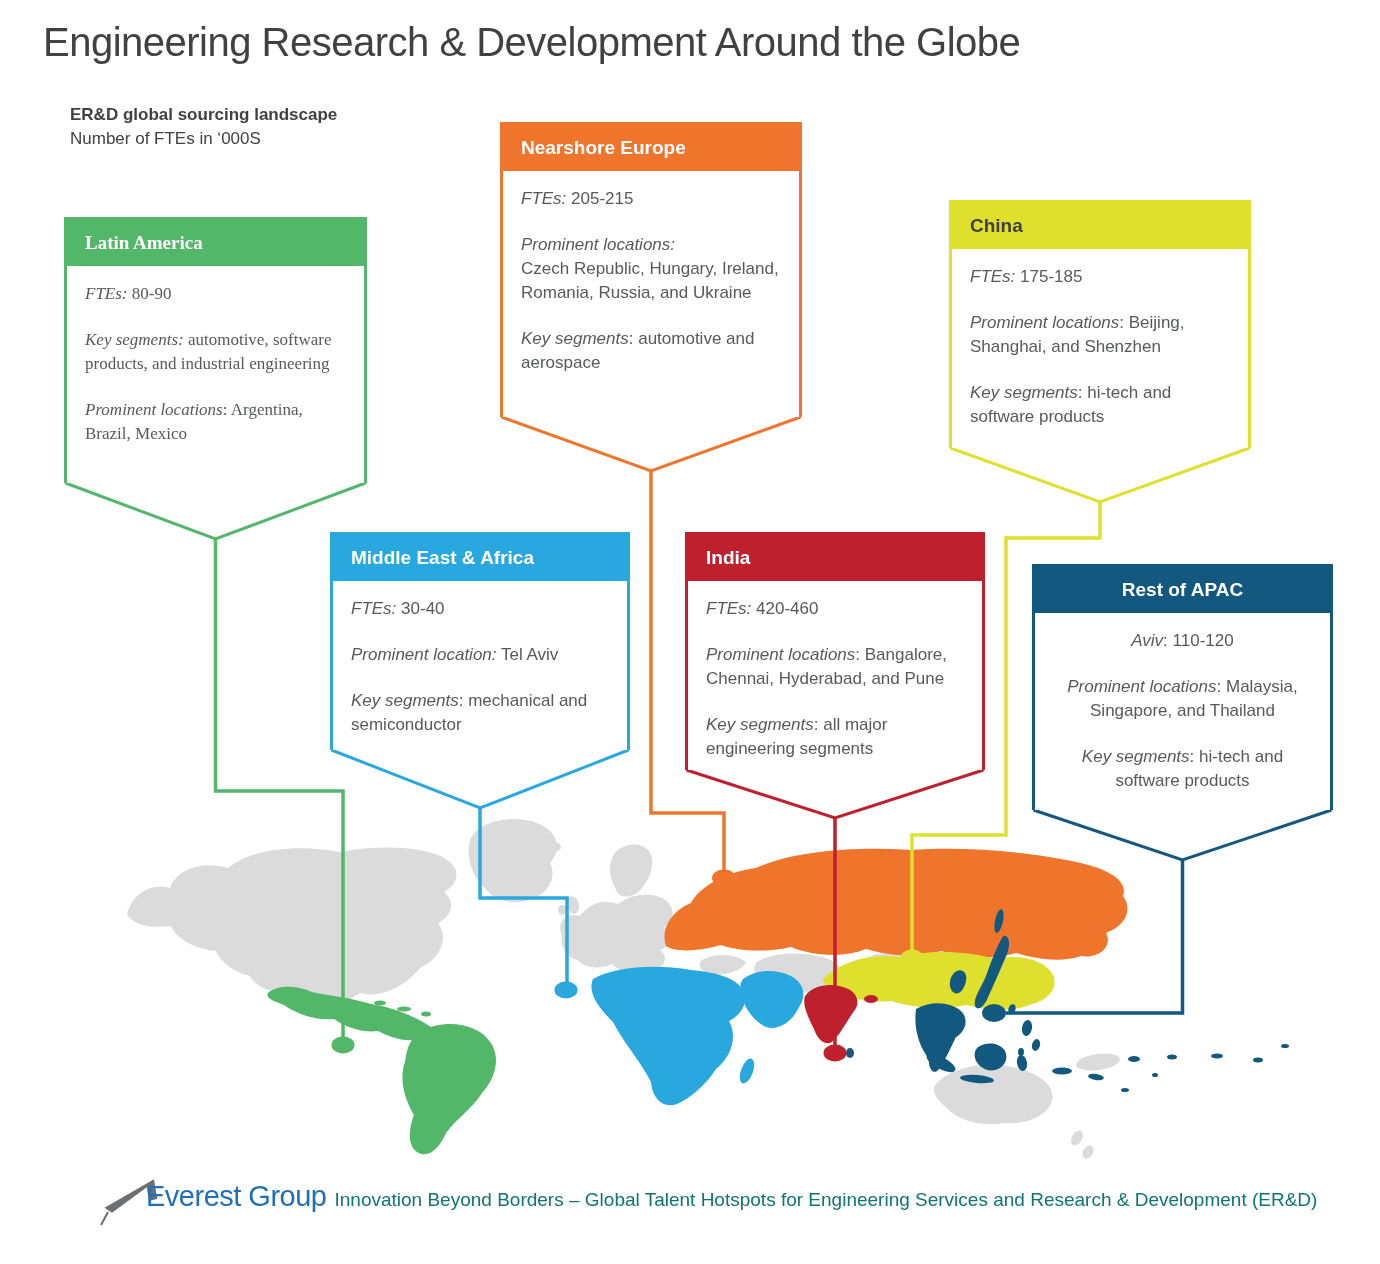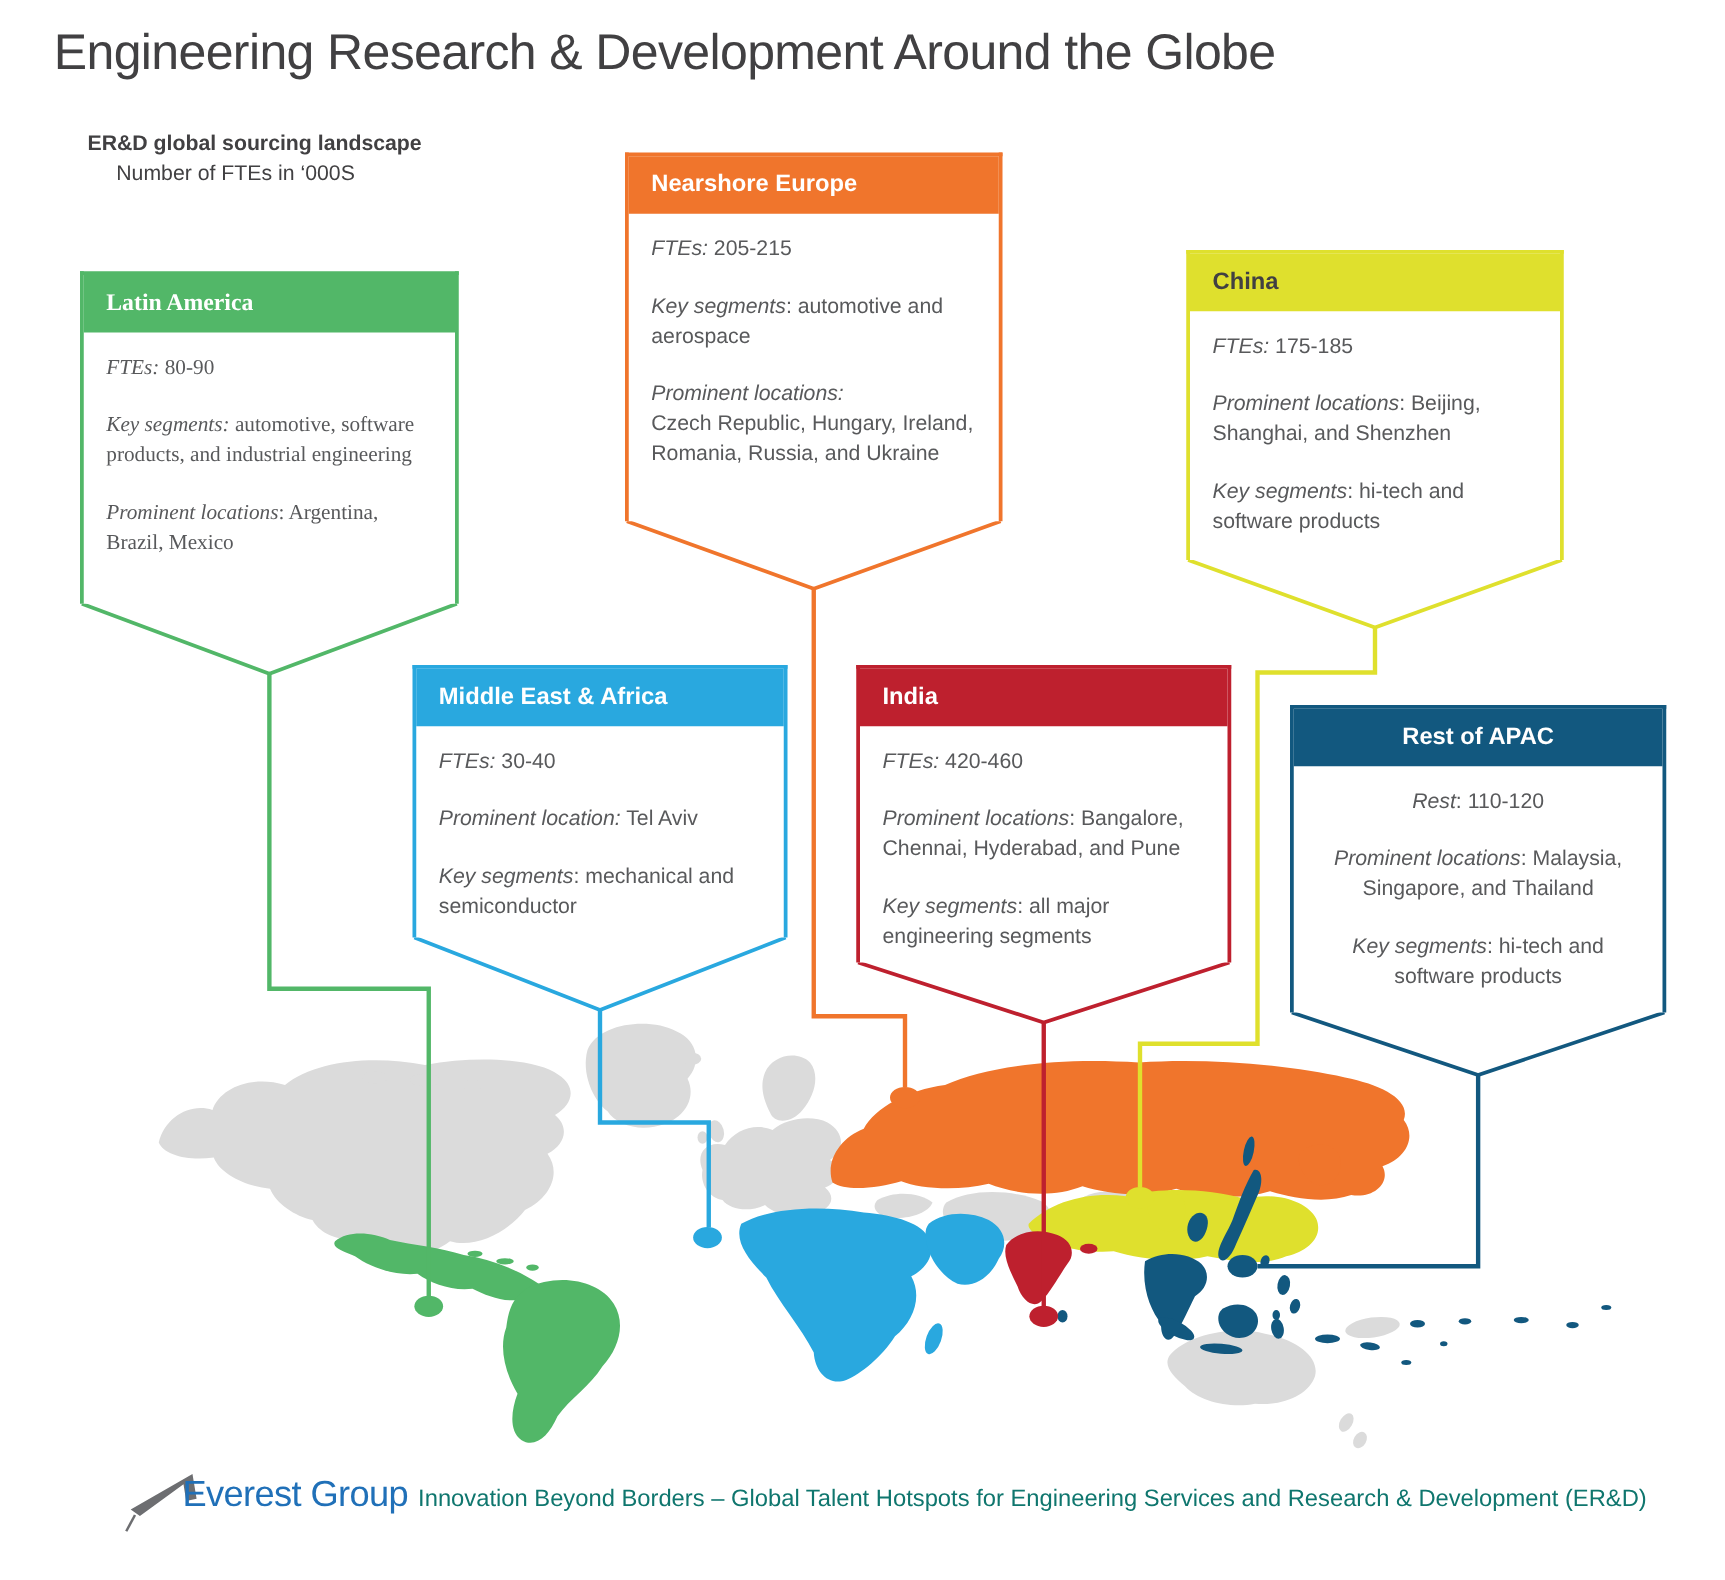--- a/index.html
+++ b/index.html
@@ -4,21 +4,21 @@
 <style>
   html,body{margin:0;padding:0;background:#ffffff;}
   body{font-family:"Liberation Sans","DejaVu Sans",sans-serif;}
   #stage{position:relative;width:1380px;height:1264px;background:#ffffff;overflow:hidden;}
   #bg-svg{position:absolute;left:0;top:0;width:1380px;height:1264px;}
 
   .page-title{position:absolute;left:43px;top:20px;font-size:40px;font-weight:normal;
     color:#414042;letter-spacing:-0.5px;}
   .subtitle{position:absolute;left:70px;top:103px;font-size:17px;color:#414042;line-height:24px;}
   .subtitle .b{font-weight:bold;display:block;}
-  .subtitle .r{display:block;margin-left:23px;}
+  .subtitle .r{display:block;}
 
   .callout{position:absolute;background:#ffffff;border-style:solid;border-width:3px;border-bottom:none;
     box-sizing:border-box;}
   .callout .hd{height:46px;line-height:46px;padding:0 18px;font-size:19px;font-weight:bold;color:#ffffff;
     margin:-0px;}
   .callout .bd{padding:16px 18px 0 18px;font-size:17px;line-height:24px;color:#58595B;}
   .callout .bd p{margin:0 0 22px 0;}
   .callout .bd i{font-style:italic;}
 
   .la{border-color:#52B768;font-family:Liberation Serif, serif;} .la .hd{background:#52B768;}
@@ -158,22 +158,22 @@
       <p><i>FTEs:</i><span> 80-90</span></p>
       <p><i>Key segments:</i><span> automotive, software products, and industrial engineering</span></p>
       <p><i>Prominent locations</i><span>: Argentina, Brazil, Mexico</span></p>
     </div>
   </div>
 
   <div class="callout ne" style="left:500px;top:122px;width:302px;height:295px;">
     <div class="hd">Nearshore Europe</div>
     <div class="bd">
       <p><i>FTEs:</i><span> 205-215</span></p>
+      <p><i>Prominent locations:</i><br><span>Czech Republic, Hungary, Ireland, Romania, Russia, and Ukraine</span></p>
       <p><i>Key segments</i><span>: automotive and aerospace</span></p>
-      <p><i>Prominent locations:</i><br><span>Czech Republic, Hungary, Ireland, Romania, Russia, and Ukraine</span></p>
     </div>
   </div>
 
   <div class="callout cn" style="left:949px;top:200px;width:302px;height:248px;">
     <div class="hd">China</div>
     <div class="bd">
       <p><i>FTEs:</i><span> 175-185</span></p>
       <p><i>Prominent locations</i><span>: Beijing, Shanghai, and Shenzhen</span></p>
       <p><i>Key segments</i><span>: hi-tech and software products</span></p>
     </div>
@@ -193,21 +193,21 @@
     <div class="bd">
       <p><i>FTEs:</i><span> 420-460</span></p>
       <p><i>Prominent locations</i><span>: Bangalore, Chennai, Hyderabad, and Pune</span></p>
       <p><i>Key segments</i><span>: all major engineering segments</span></p>
     </div>
   </div>
 
   <div class="callout ap" style="left:1032px;top:564px;width:301px;height:246px;text-align:center;">
     <div class="hd">Rest of APAC</div>
     <div class="bd">
-      <p><i>Rest</i><span>: 110-120</span></p>
+      <p><i>Aviv</i><span>: 110-120</span></p>
       <p><i>Prominent locations</i><span>: Malaysia, Singapore, and Thailand</span></p>
       <p><i>Key segments</i><span>: hi-tech and software products</span></p>
     </div>
   </div>
 
   <svg class="logo-icon" width="58" height="62" viewBox="0 0 58 62">
     <path d="M51,8 L57,27 L49,30 L45,17 L14,47 L6,43 Z" fill="#6D6E71" transform="rotate(8 29 31)"></path>
     <path d="M8,44 L1,57" stroke="#6D6E71" stroke-width="2" fill="none"></path>
   </svg>
   <div class="footer">

